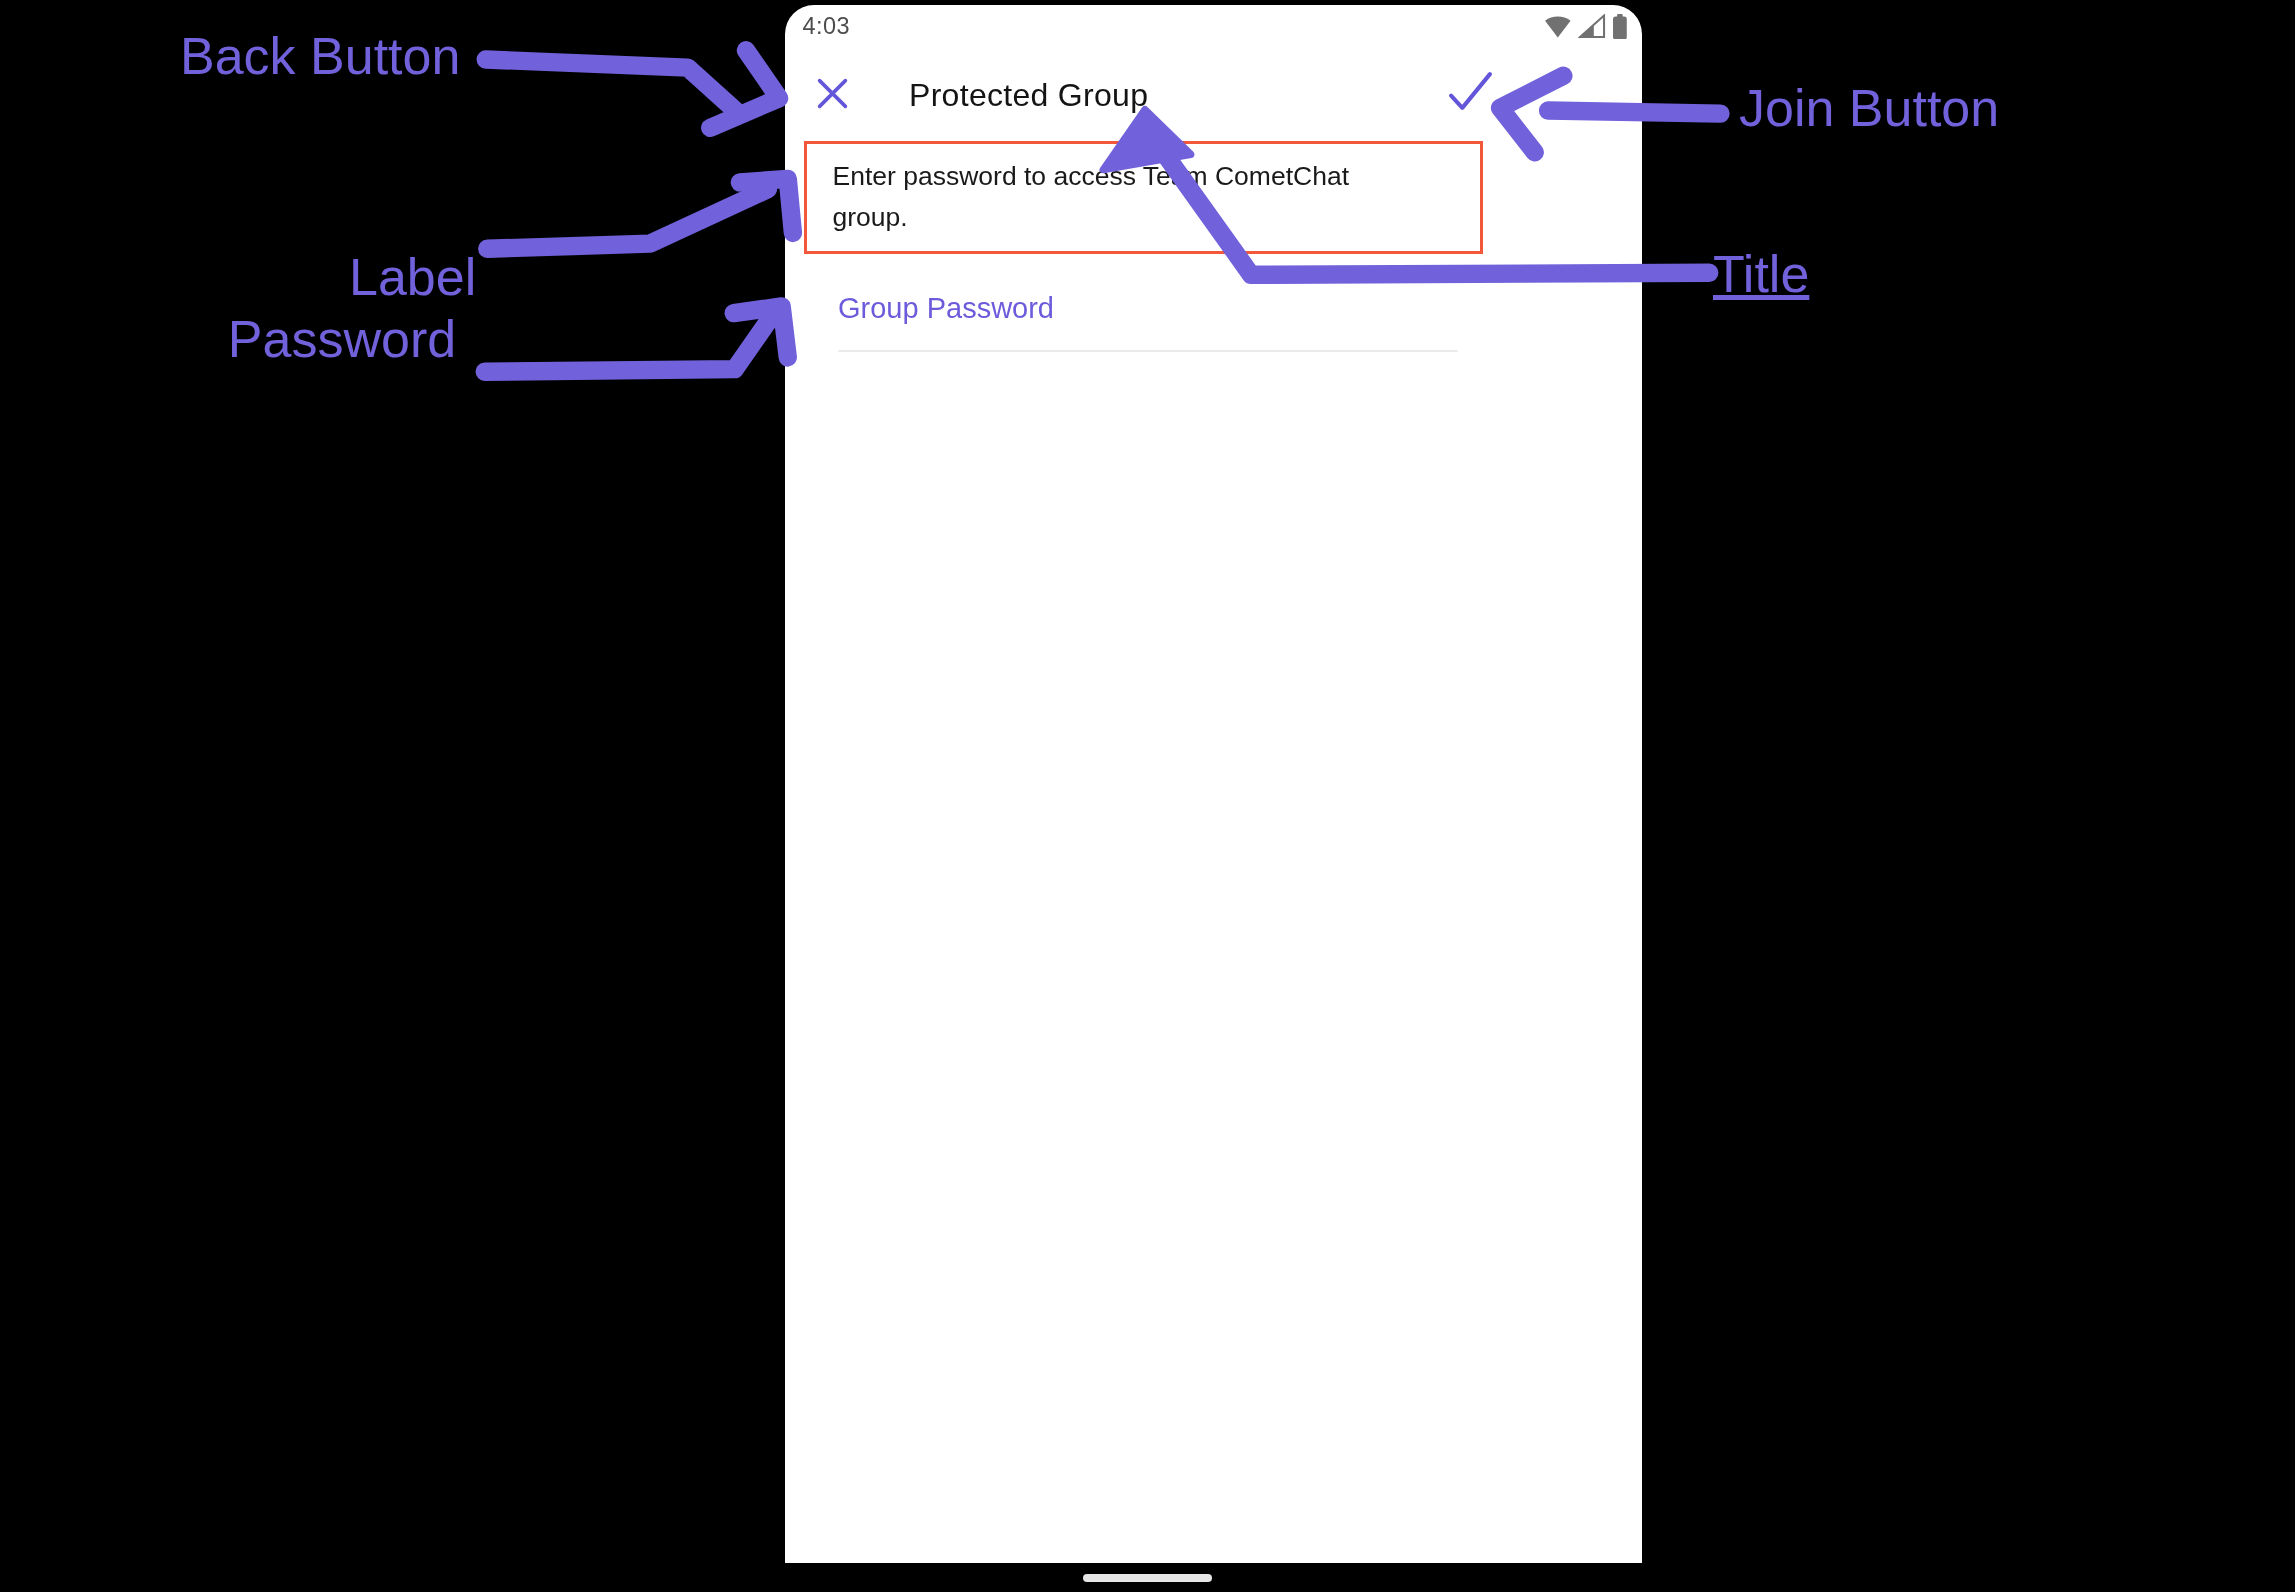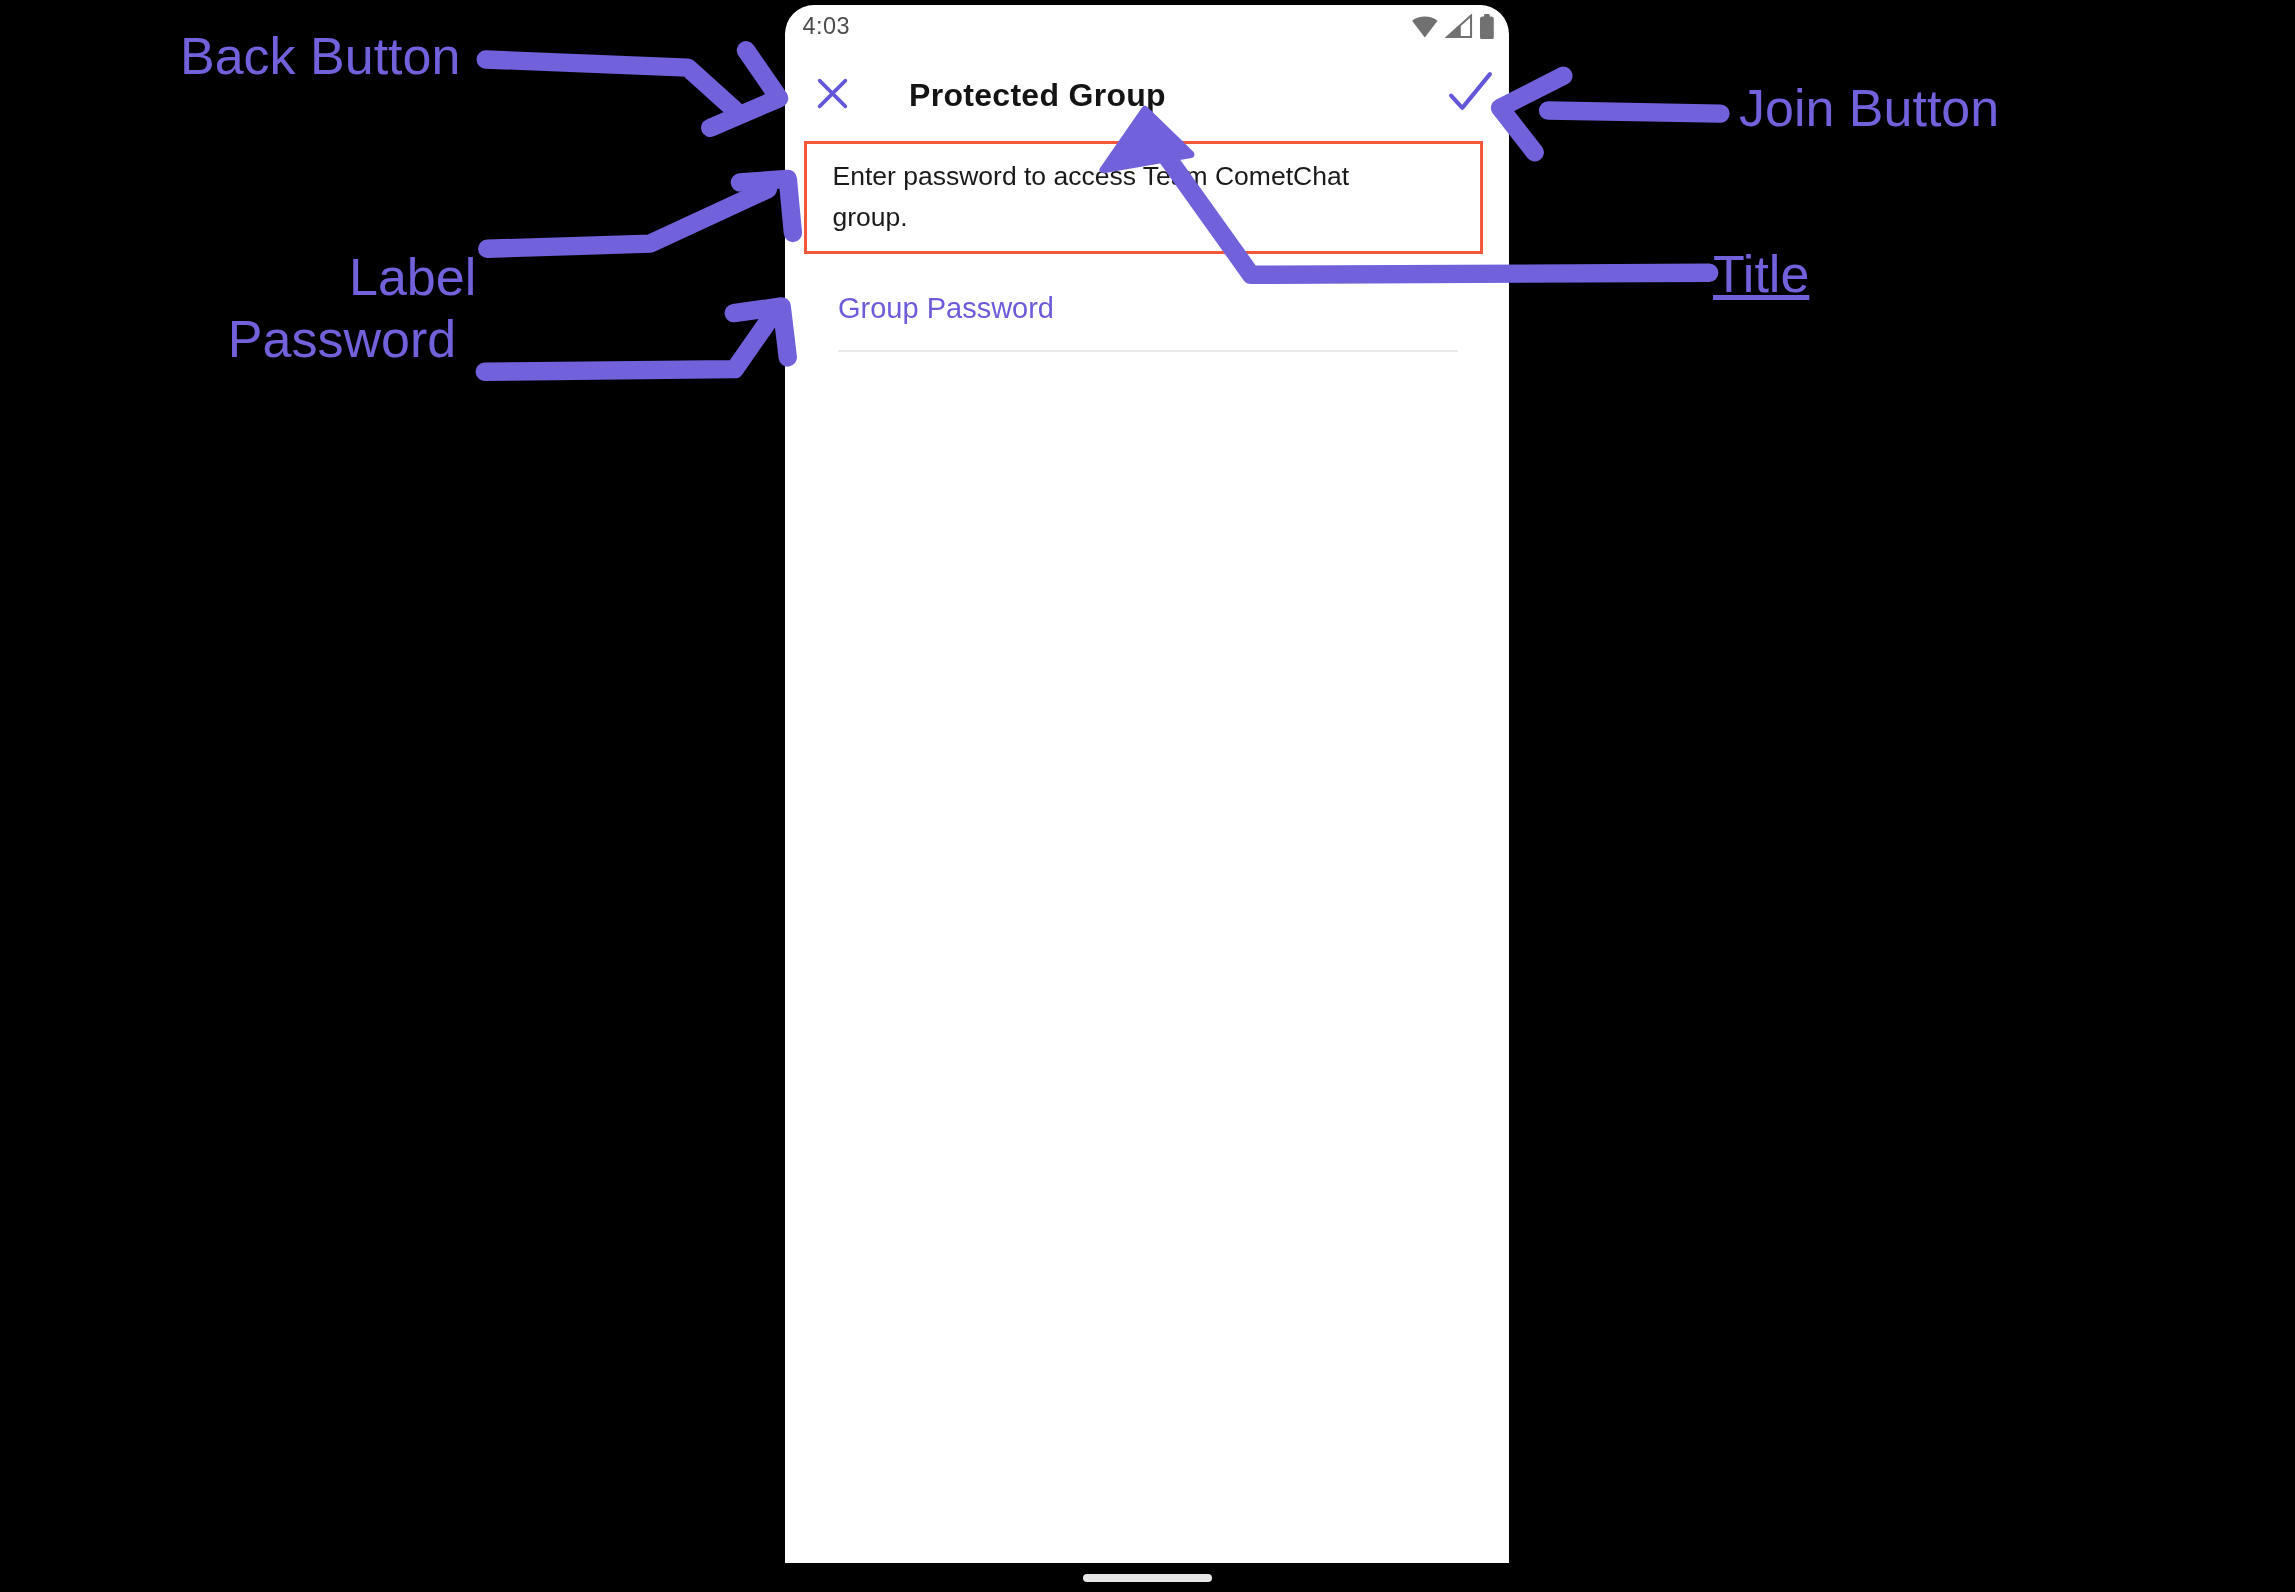--- a/index.html
+++ b/index.html
@@ -10,38 +10,38 @@
   *{box-sizing:border-box;margin:0;padding:0;}
   html,body{background:#000;}
   body{
     width:2295px;height:1593px;position:relative;overflow:hidden;
     font-family:"Liberation Sans", sans-serif;
   }
   .stage{position:absolute;inset:0;}
 
   
   .phone{
-    position:absolute;left:785px;top:5.1px;width:724px;height:1558px;
+    position:absolute;left:785px;top:5.1px;width:857px;height:1558px;
     background:#fff;border-radius:29px 29px 0 0;z-index:1;
   }
   .statusbar{position:absolute;left:0;top:0;width:100%;height:46px;}
   .status-time{
     position:absolute;left:17.4px;top:8.2px;font-size:23.5px;color:#4d4d4d;letter-spacing:0.5px;
   }
   .status-icons{
     position:absolute;right:15.3px;top:8.2px;height:26.5px;display:flex;align-items:center;gap:7.1px;
   }
   .status-icons svg{display:block;}
 
   .appbar{position:absolute;left:0;top:66px;width:100%;height:56px;}
   .icon-btn{position:absolute;background:none;border:none;cursor:pointer;padding:0;}
   .close-btn{left:29px;top:5.1px;width:37px;height:37px;}
   .confirm-btn{left:661px;top:0px;width:49px;height:46px;}
   .appbar-title{
-    position:absolute;left:124px;top:6.1px;font-size:32px;font-weight:700;color:#141414;
+    position:absolute;left:124px;top:6.1px;font-size:32px;font-weight:400;color:#141414;
     letter-spacing:0.3px;
   }
 
   
   .label-box{
     position:absolute;left:19px;top:136px;width:679px;height:113px;
     border:3.1px solid var(--highlight-box);
   }
   .label-text{
     margin:12.2px 0 0 25.5px;width:561px;

